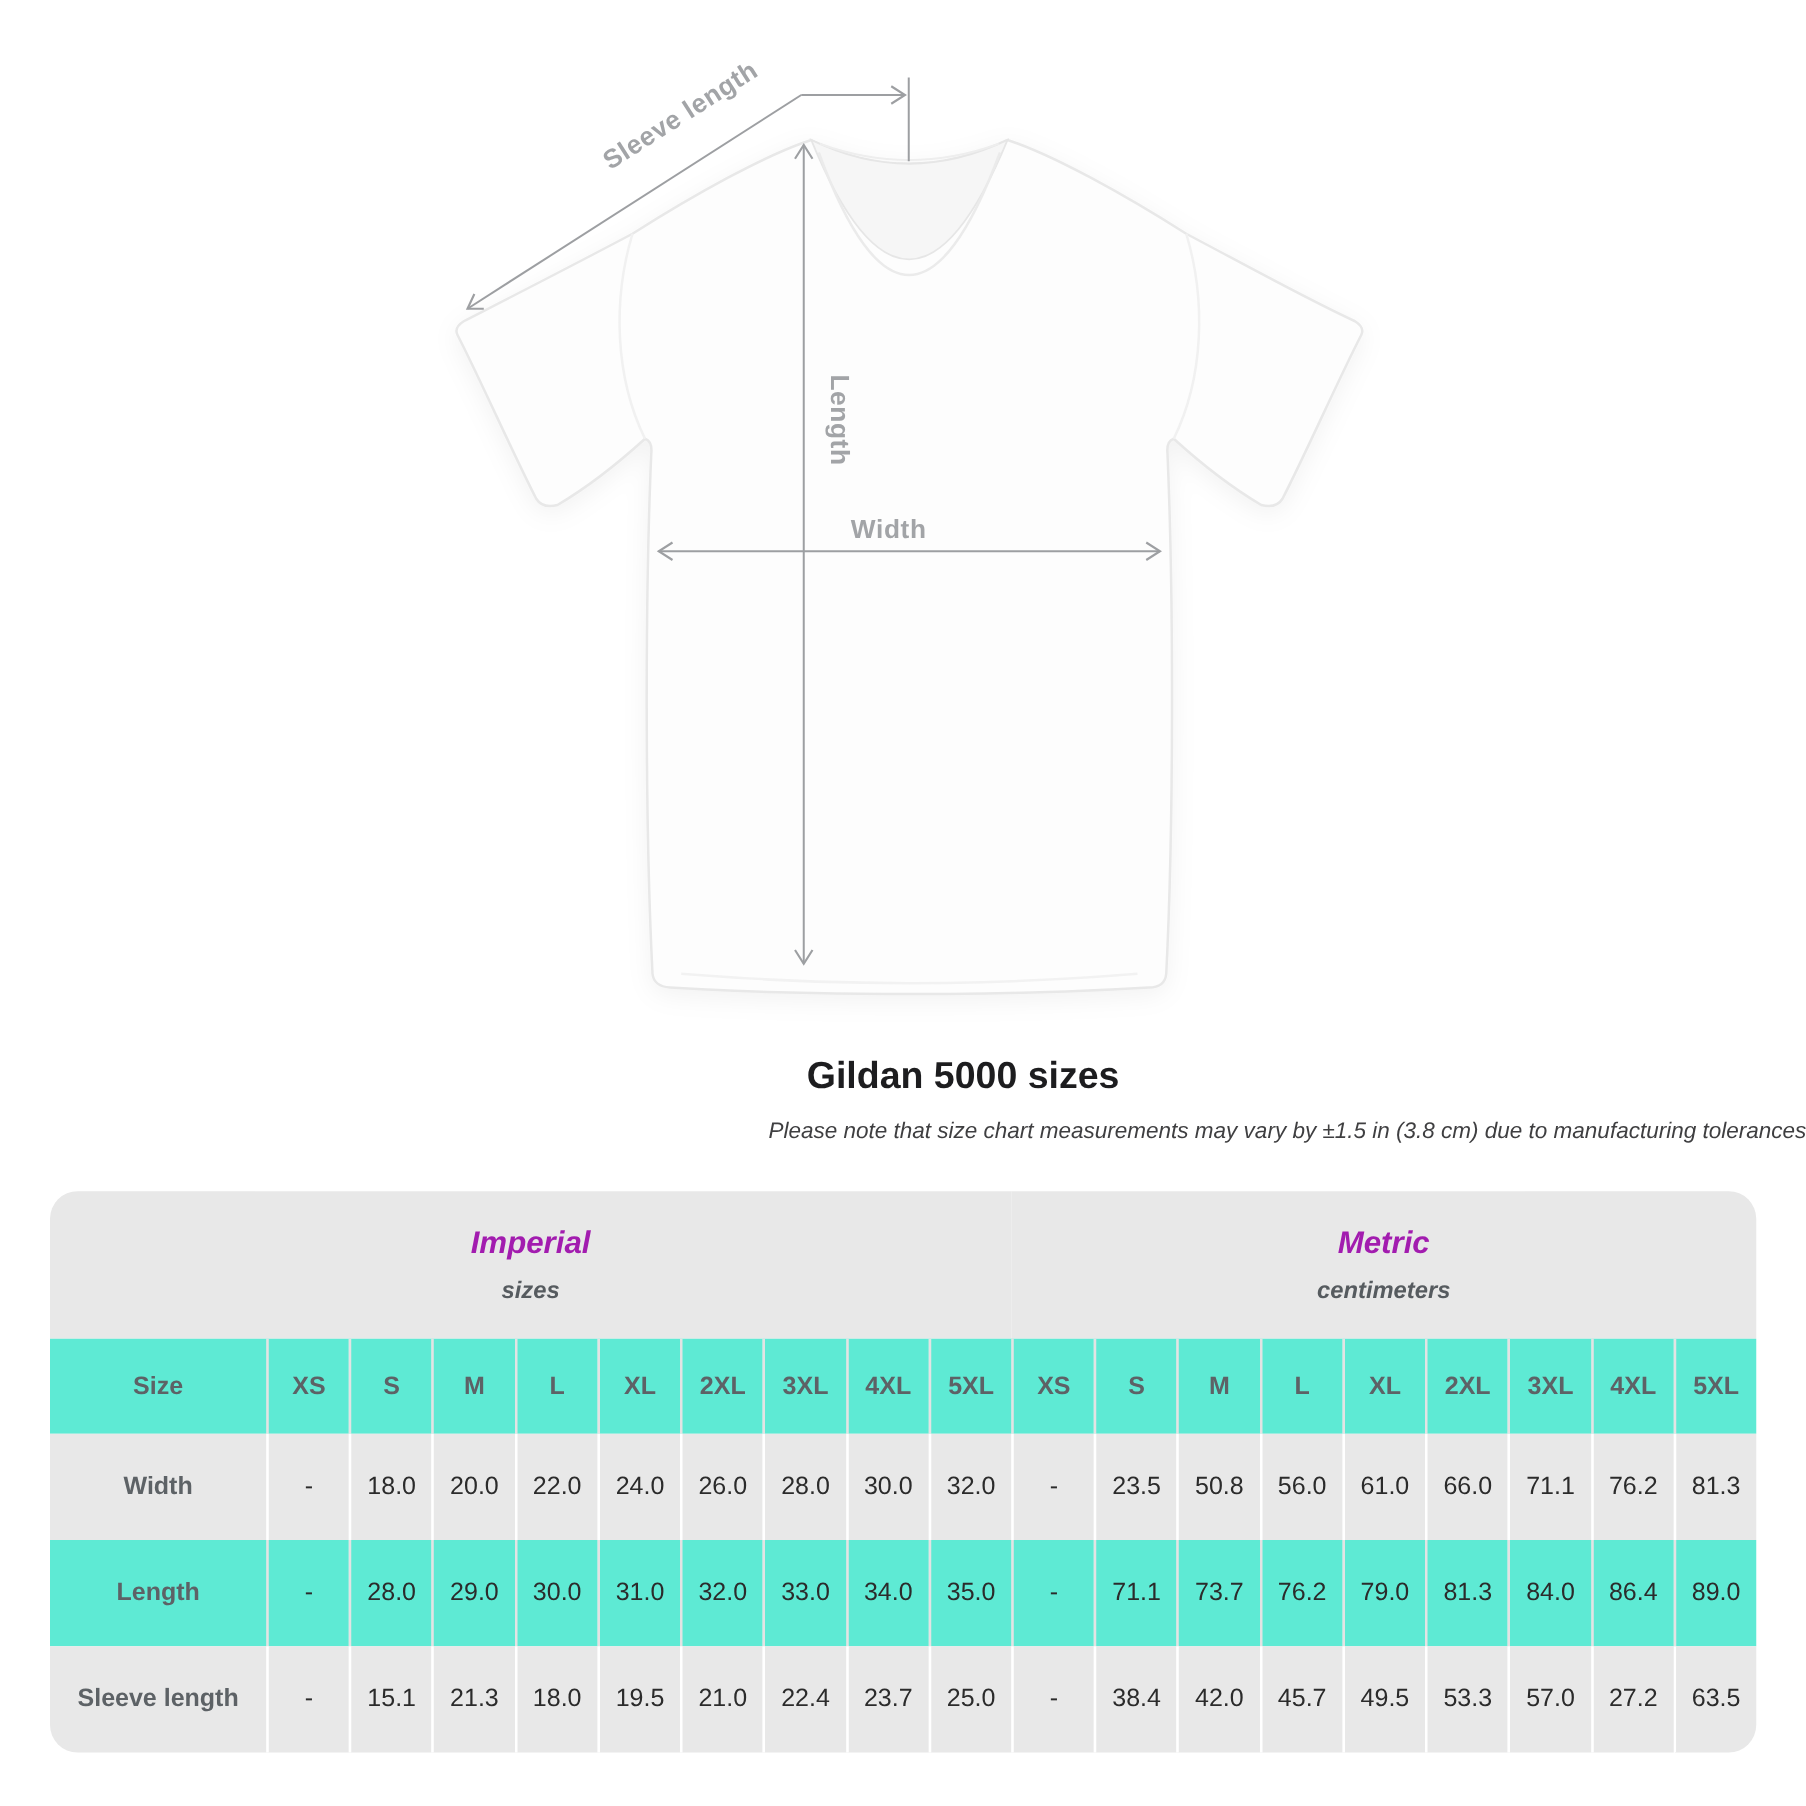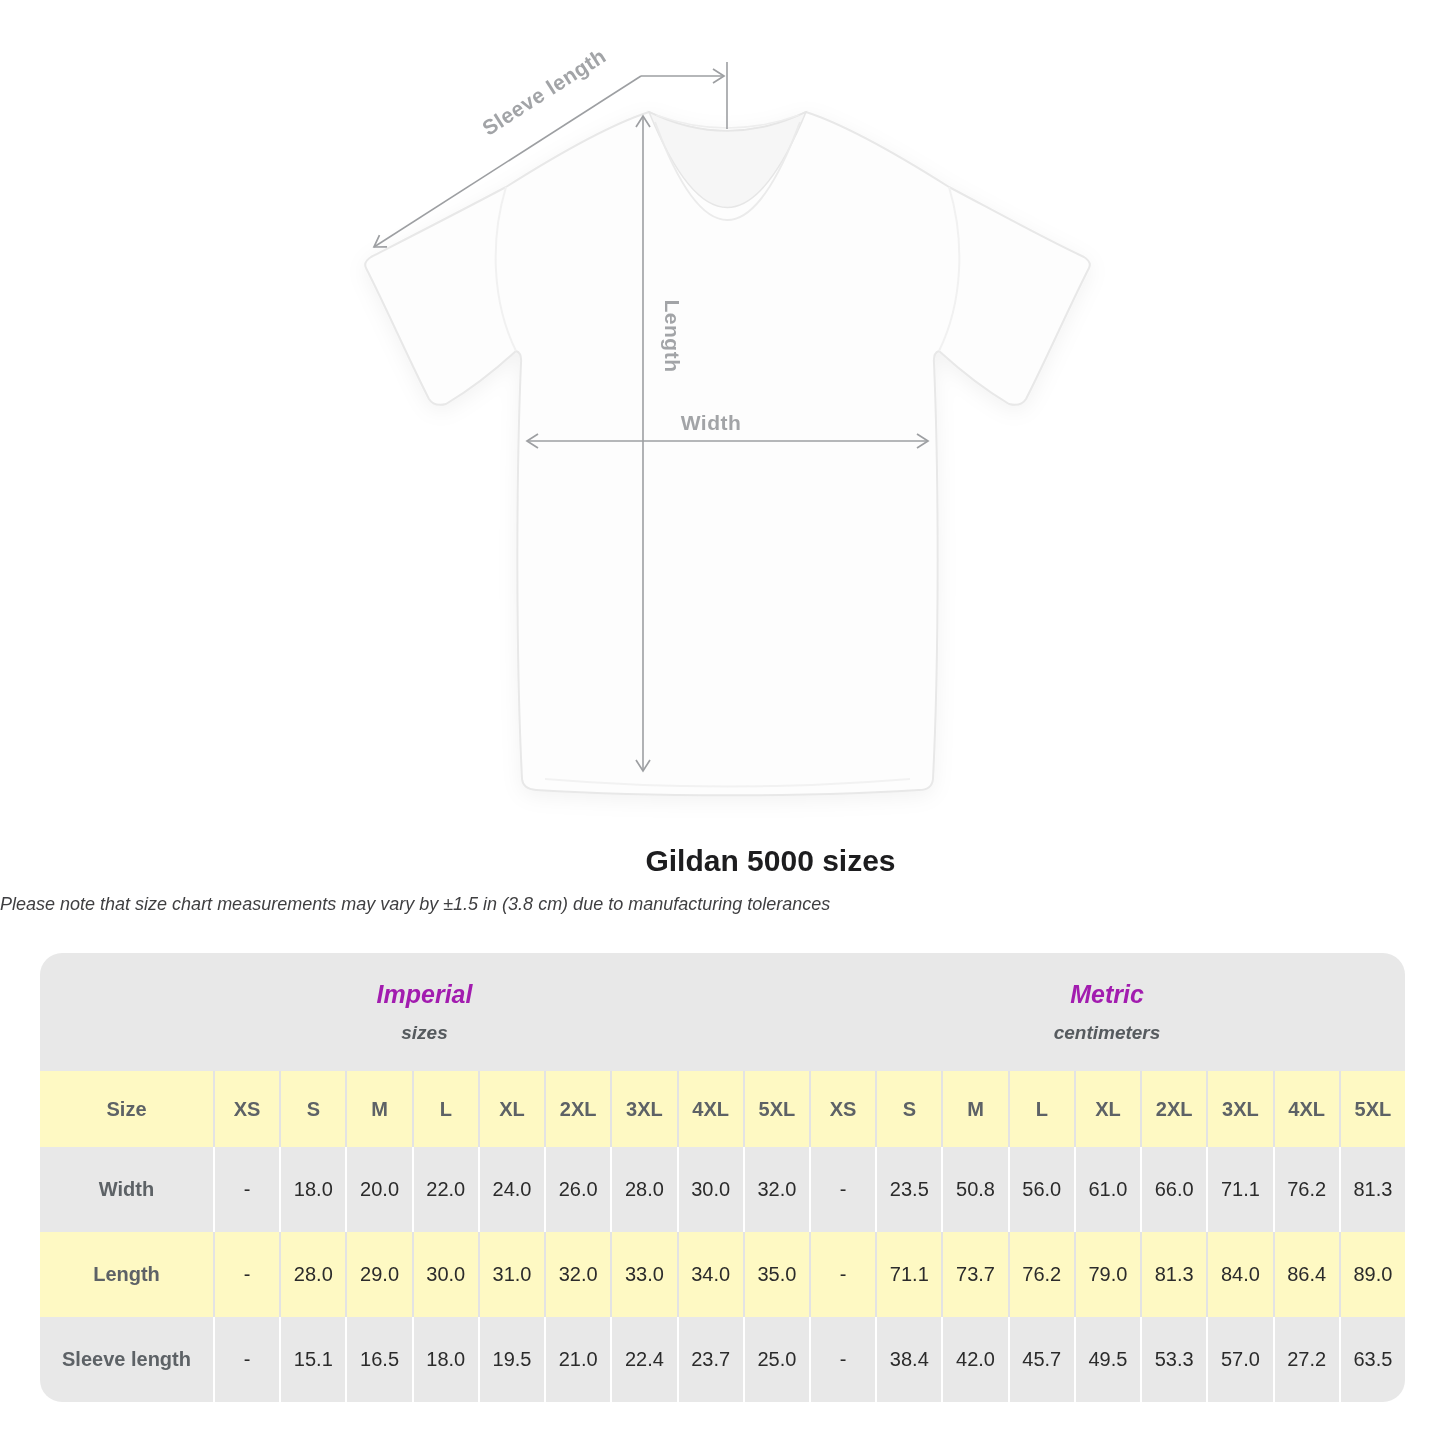--- a/index.html
+++ b/index.html
@@ -18,41 +18,41 @@
     font-family:"Liberation Sans","DejaVu Sans",sans-serif;
     font-weight:bold;font-size:21px;letter-spacing:.5px;
   }
   
   .chart-title{
     position:absolute;left:0;top:843px;width:100%;
     text-align:center;font-size:30px;line-height:36px;font-weight:bold;color:#1d1d1f;margin-left:48px;
   }
   .chart-subtitle{
     position:absolute;left:0;top:891px;width:100%;
-    text-align:left;font-style:italic;font-size:18px;line-height:26px;color:#3f3f41;
+    text-align:right;font-style:italic;font-size:18px;line-height:26px;color:#3f3f41;
   }
   
   .sizetable-wrap{position:absolute;left:40px;top:953px;width:1365px;}
   table.sizes{
     border-collapse:separate;border-spacing:0;table-layout:fixed;
     width:1365px;
   }
   table.sizes col.labelcol{width:173px;}
   table.sizes th,table.sizes td{
     padding:0;margin:0;text-align:center;vertical-align:middle;
     font-family:"Liberation Sans","DejaVu Sans",sans-serif;
   }
   
   tr.units th{background:#e8e8e8;height:118px;vertical-align:middle;}
   tr.units th.first{border-top-left-radius:22px;}
   tr.units th.last{border-top-right-radius:22px;margin-top:20px;}
   .unit-name{font-size:25px;font-weight:bold;font-style:italic;color:#a21caf;}
   .unit-sub{font-size:19px;font-style:italic;color:#565b5f;margin-top:13px;}
   
-  tr.w > th, tr.w > td{background:#fef9c3;}
+  tr.w > th, tr.w > td{background:#5eead4;}
   tr.g > th, tr.g > td{background:#e8e8e8;}
   tr.w > *:not(:first-child){border-left:2px solid #e3e3e3;}
   tr.g > *:not(:first-child){border-left:2px solid #ffffff;}
   
   tr.sizehdr th{height:76px;font-size:20px;font-weight:bold;color:#5d6266;}
   
   tr.datarow td{height:85px;font-size:20px;color:#2b2b2b;font-weight:normal;}
   tr.datarow th.rowlabel{font-size:20px;font-weight:bold;color:#5d6266;}
   tr.last > *:first-child{border-bottom-left-radius:22px;}
   tr.last > *:last-child{border-bottom-right-radius:22px;}
@@ -216,21 +216,21 @@
         <td>81.3</td>
         <td>84.0</td>
         <td>86.4</td>
         <td>89.0</td>
       </tr>
 
       <tr class="g datarow last">
         <th class="rowlabel">Sleeve length</th>
         <td>-</td>
         <td>15.1</td>
-        <td>16.5</td>
+        <td>21.3</td>
         <td>18.0</td>
         <td>19.5</td>
         <td>21.0</td>
         <td>22.4</td>
         <td>23.7</td>
         <td>25.0</td>
         <td>-</td>
         <td>38.4</td>
         <td>42.0</td>
         <td>45.7</td>

